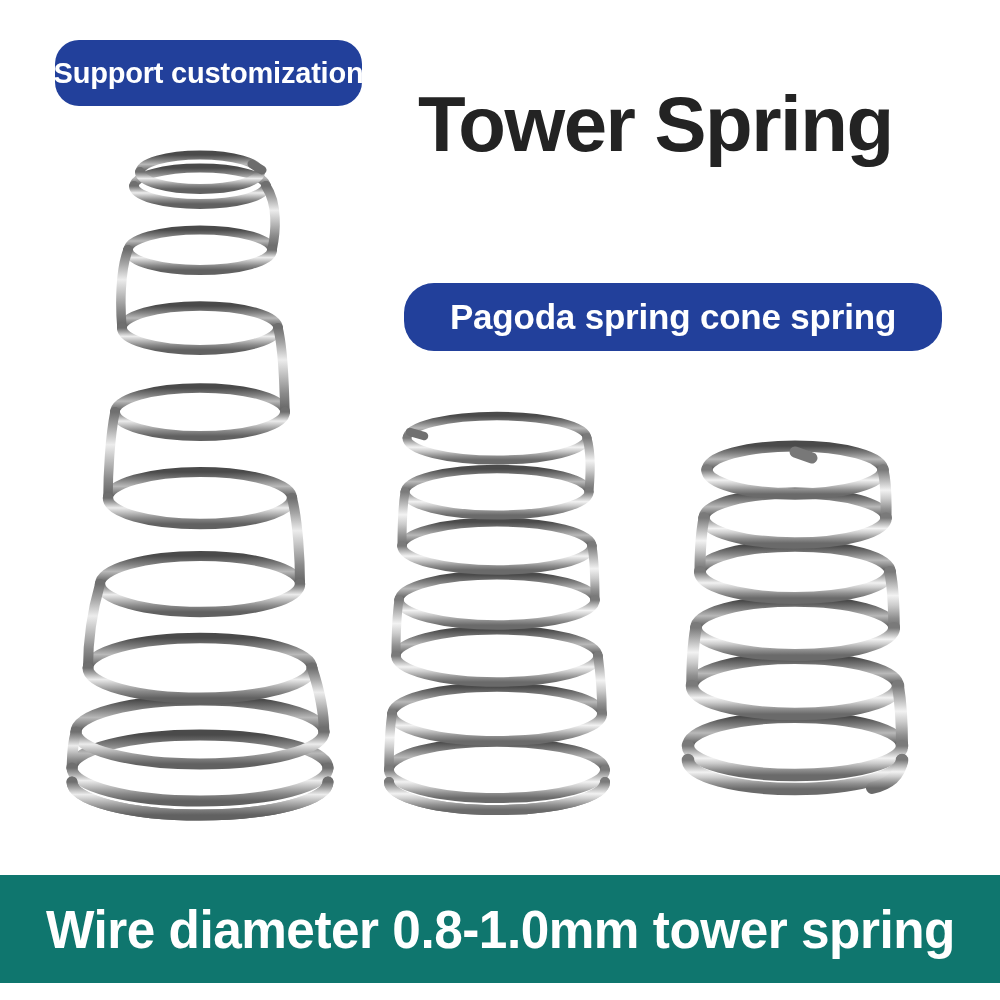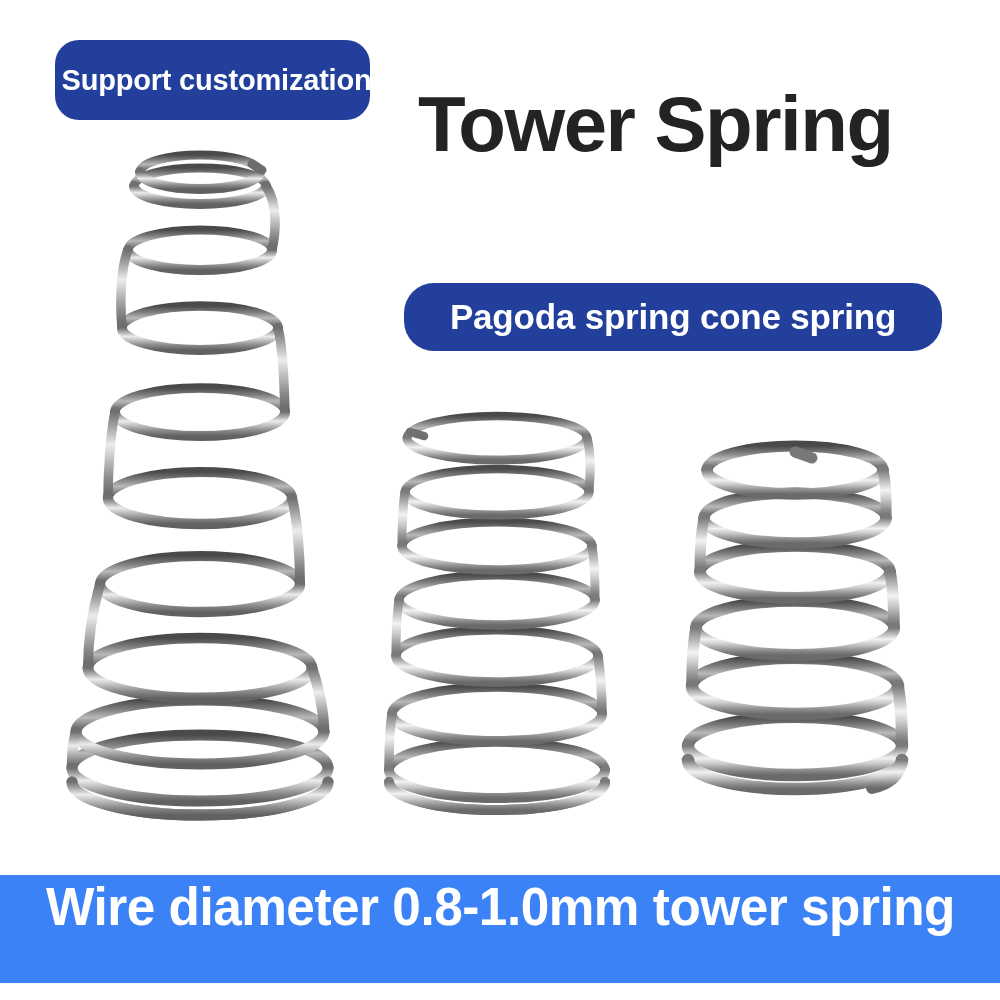--- a/index.html
+++ b/index.html
@@ -31,24 +31,23 @@
     background: #22409b;
     color: #ffffff;
     font-weight: bold;
     white-space: nowrap;
     letter-spacing: -0.2px;
   }
   #badge-support {
     left: 55px;
     top: 40px;
     width: 307px;
-    height: 80px;
+    height: 66px;
     border-radius: 24px;
     font-size: 29px;
-    padding-left: 8px;
   }
   #badge-pagoda {
     left: 404px;
     top: 283px;
     width: 538px;
     height: 68px;
     border-radius: 30px;
     font-size: 35px;
   }
 
@@ -79,22 +78,23 @@
     height: 740px;
   }
 
   
   #bottom-banner {
     position: absolute;
     left: 0;
     top: 875px;
     width: 1000px;
     height: 108px;
-    background: #3b82f6;
+    background: #0f766e;
     display: flex;
+    align-items: center;
     justify-content: center;
   }
   #bottom-banner-text {
     color: #ffffff;
     font-size: 54px;
     font-weight: bold;
     white-space: nowrap;
     letter-spacing: -0.5px;
     transform: scaleX(0.95);
   }

